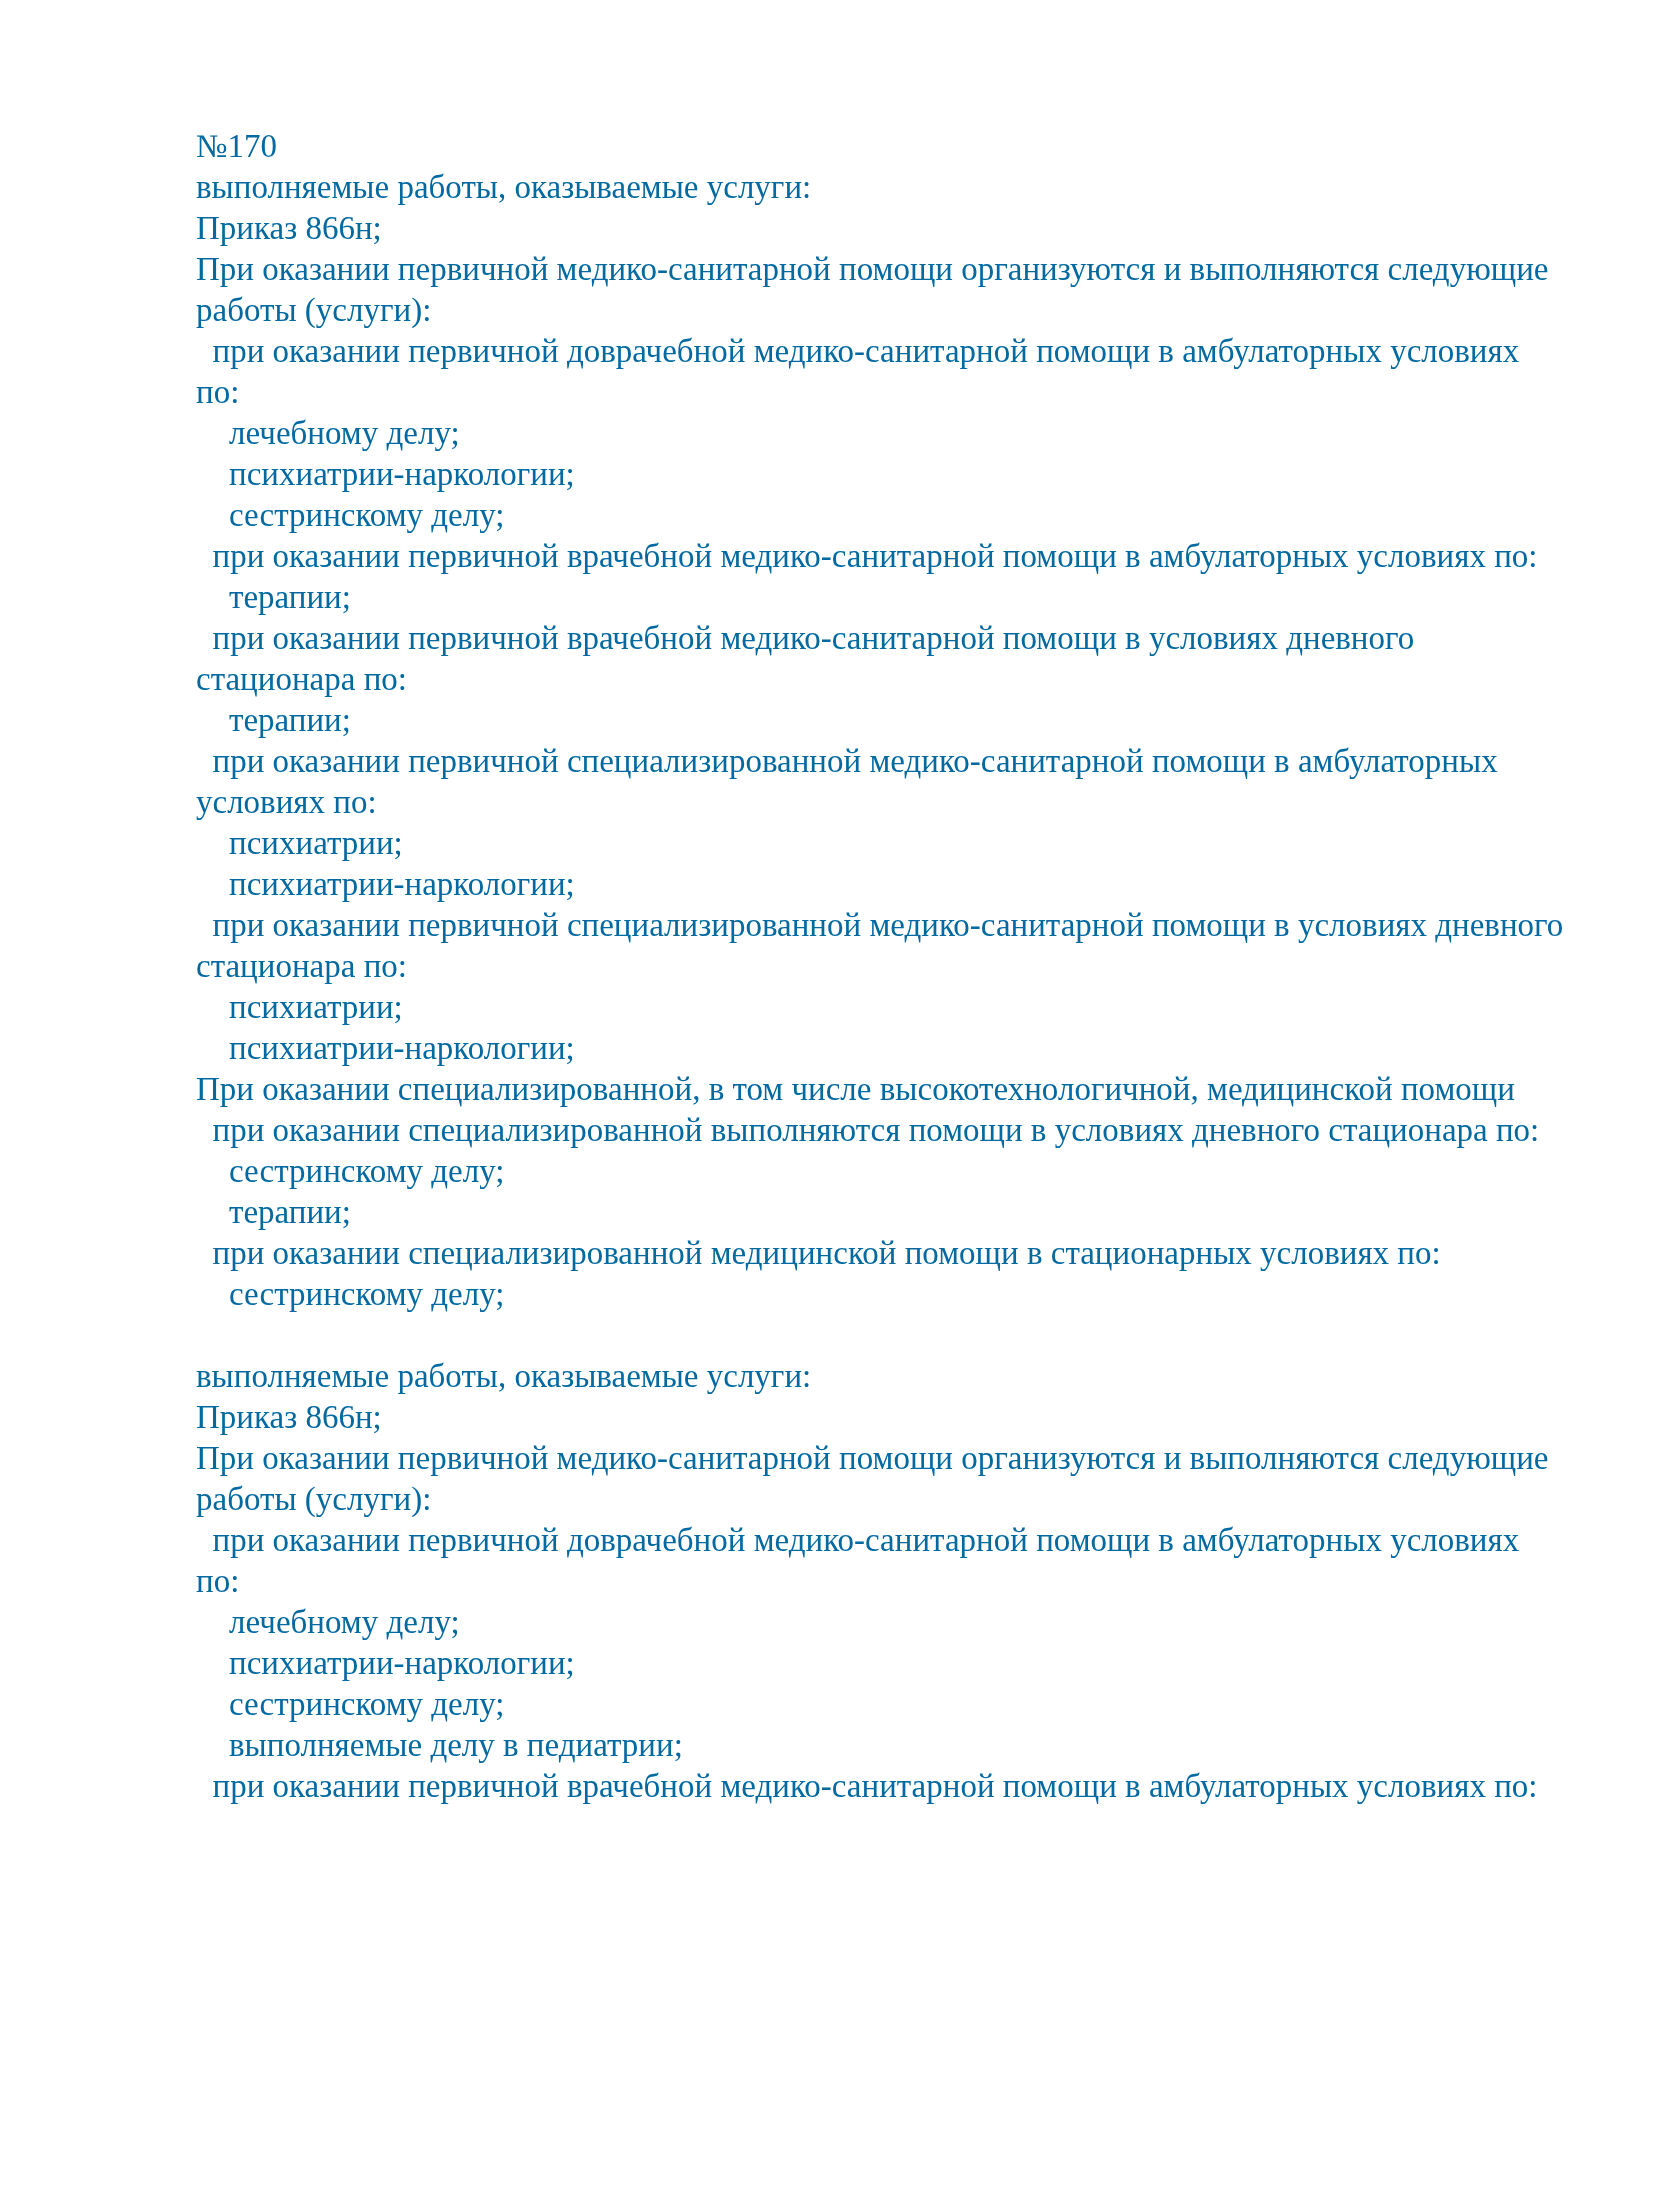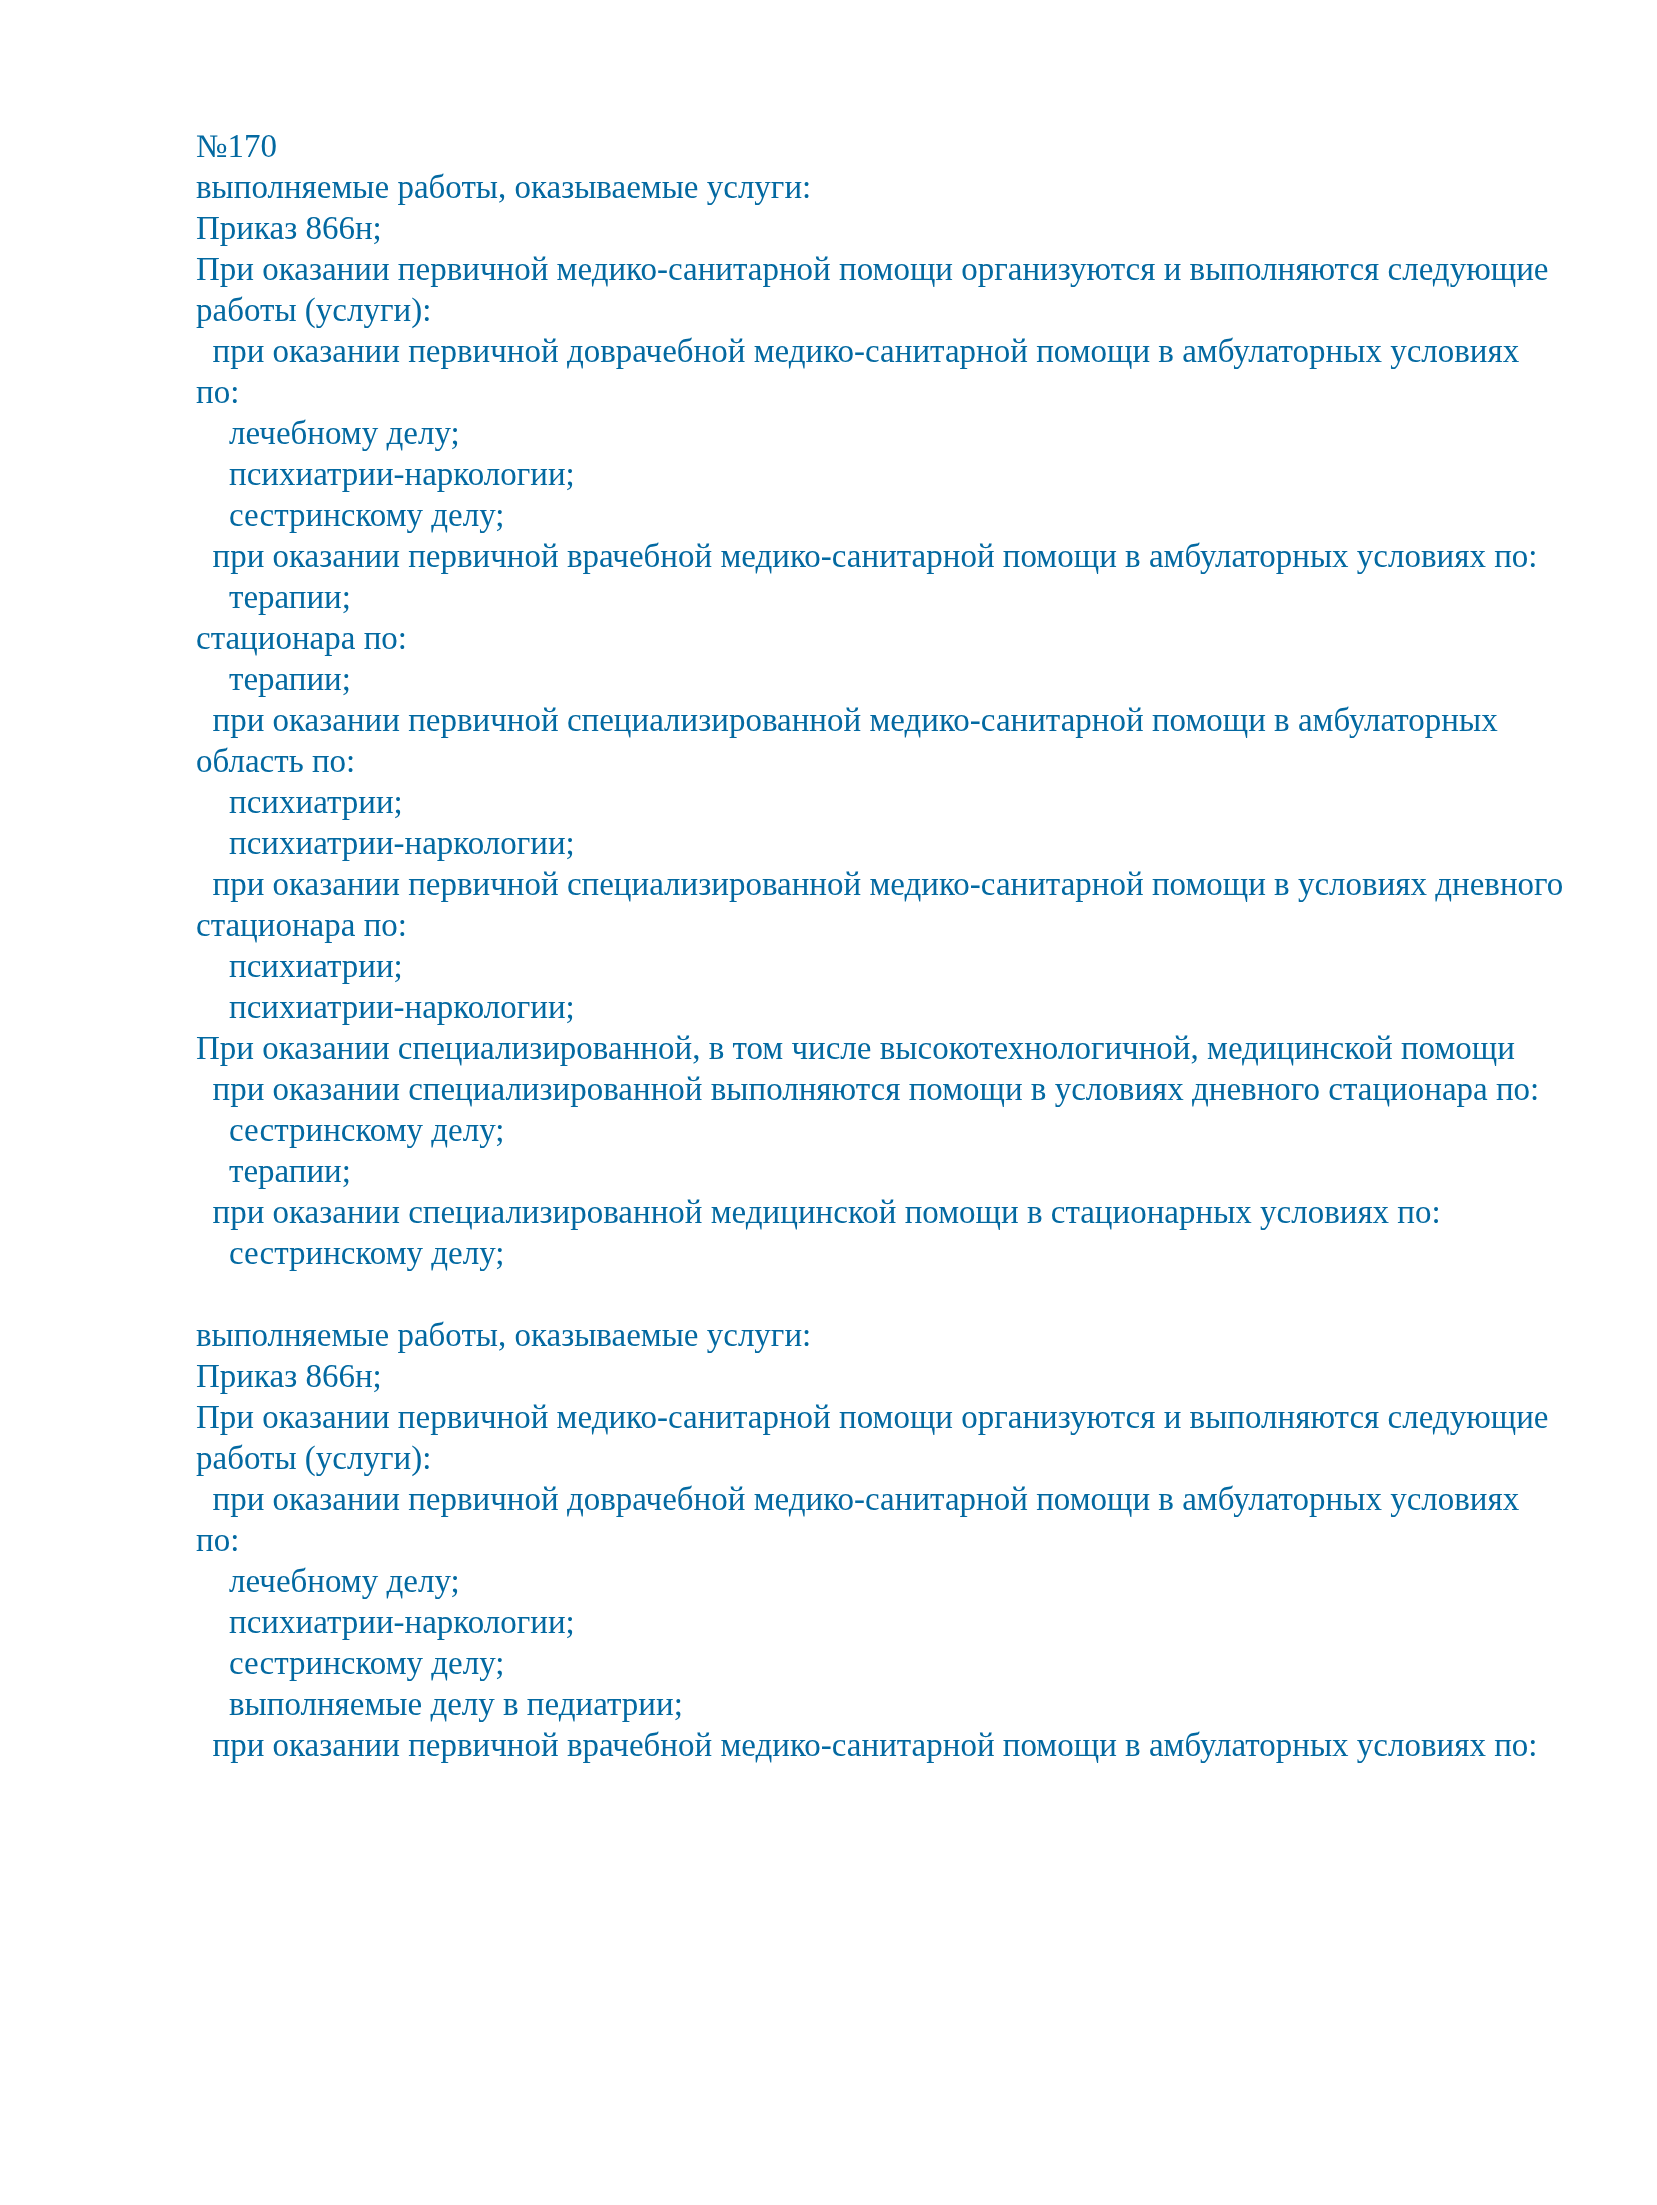--- a/index.html
+++ b/index.html
@@ -38,24 +38,25 @@
     <div class="line">Приказ 866н;</div>
     <div class="line">При оказании первичной медико-санитарной помощи организуются и выполняются следующие</div>
     <div class="line">работы (услуги):</div>
     <div class="line">  при оказании первичной доврачебной медико-санитарной помощи в амбулаторных условиях</div>
     <div class="line">по:</div>
     <div class="line">    лечебному делу;</div>
     <div class="line">    психиатрии-наркологии;</div>
     <div class="line">    сестринскому делу;</div>
     <div class="line">  при оказании первичной врачебной медико-санитарной помощи в амбулаторных условиях по:</div>
     <div class="line">    терапии;</div>
+    <div class="line">  при оказании первичной врачебной медико-санитарной помощи в условиях дневного</div>
     <div class="line">стационара по:</div>
     <div class="line">    терапии;</div>
     <div class="line">  при оказании первичной специализированной медико-санитарной помощи в амбулаторных</div>
-    <div class="line">область по:</div>
+    <div class="line">условиях по:</div>
     <div class="line">    психиатрии;</div>
     <div class="line">    психиатрии-наркологии;</div>
     <div class="line">  при оказании первичной специализированной медико-санитарной помощи в условиях дневного</div>
     <div class="line">стационара по:</div>
     <div class="line">    психиатрии;</div>
     <div class="line">    психиатрии-наркологии;</div>
     <div class="line">При оказании специализированной, в том числе высокотехнологичной, медицинской помощи</div>
     <div class="line">  при оказании специализированной выполняются помощи в условиях дневного стационара по:</div>
     <div class="line">    сестринскому делу;</div>
     <div class="line">    терапии;</div>

